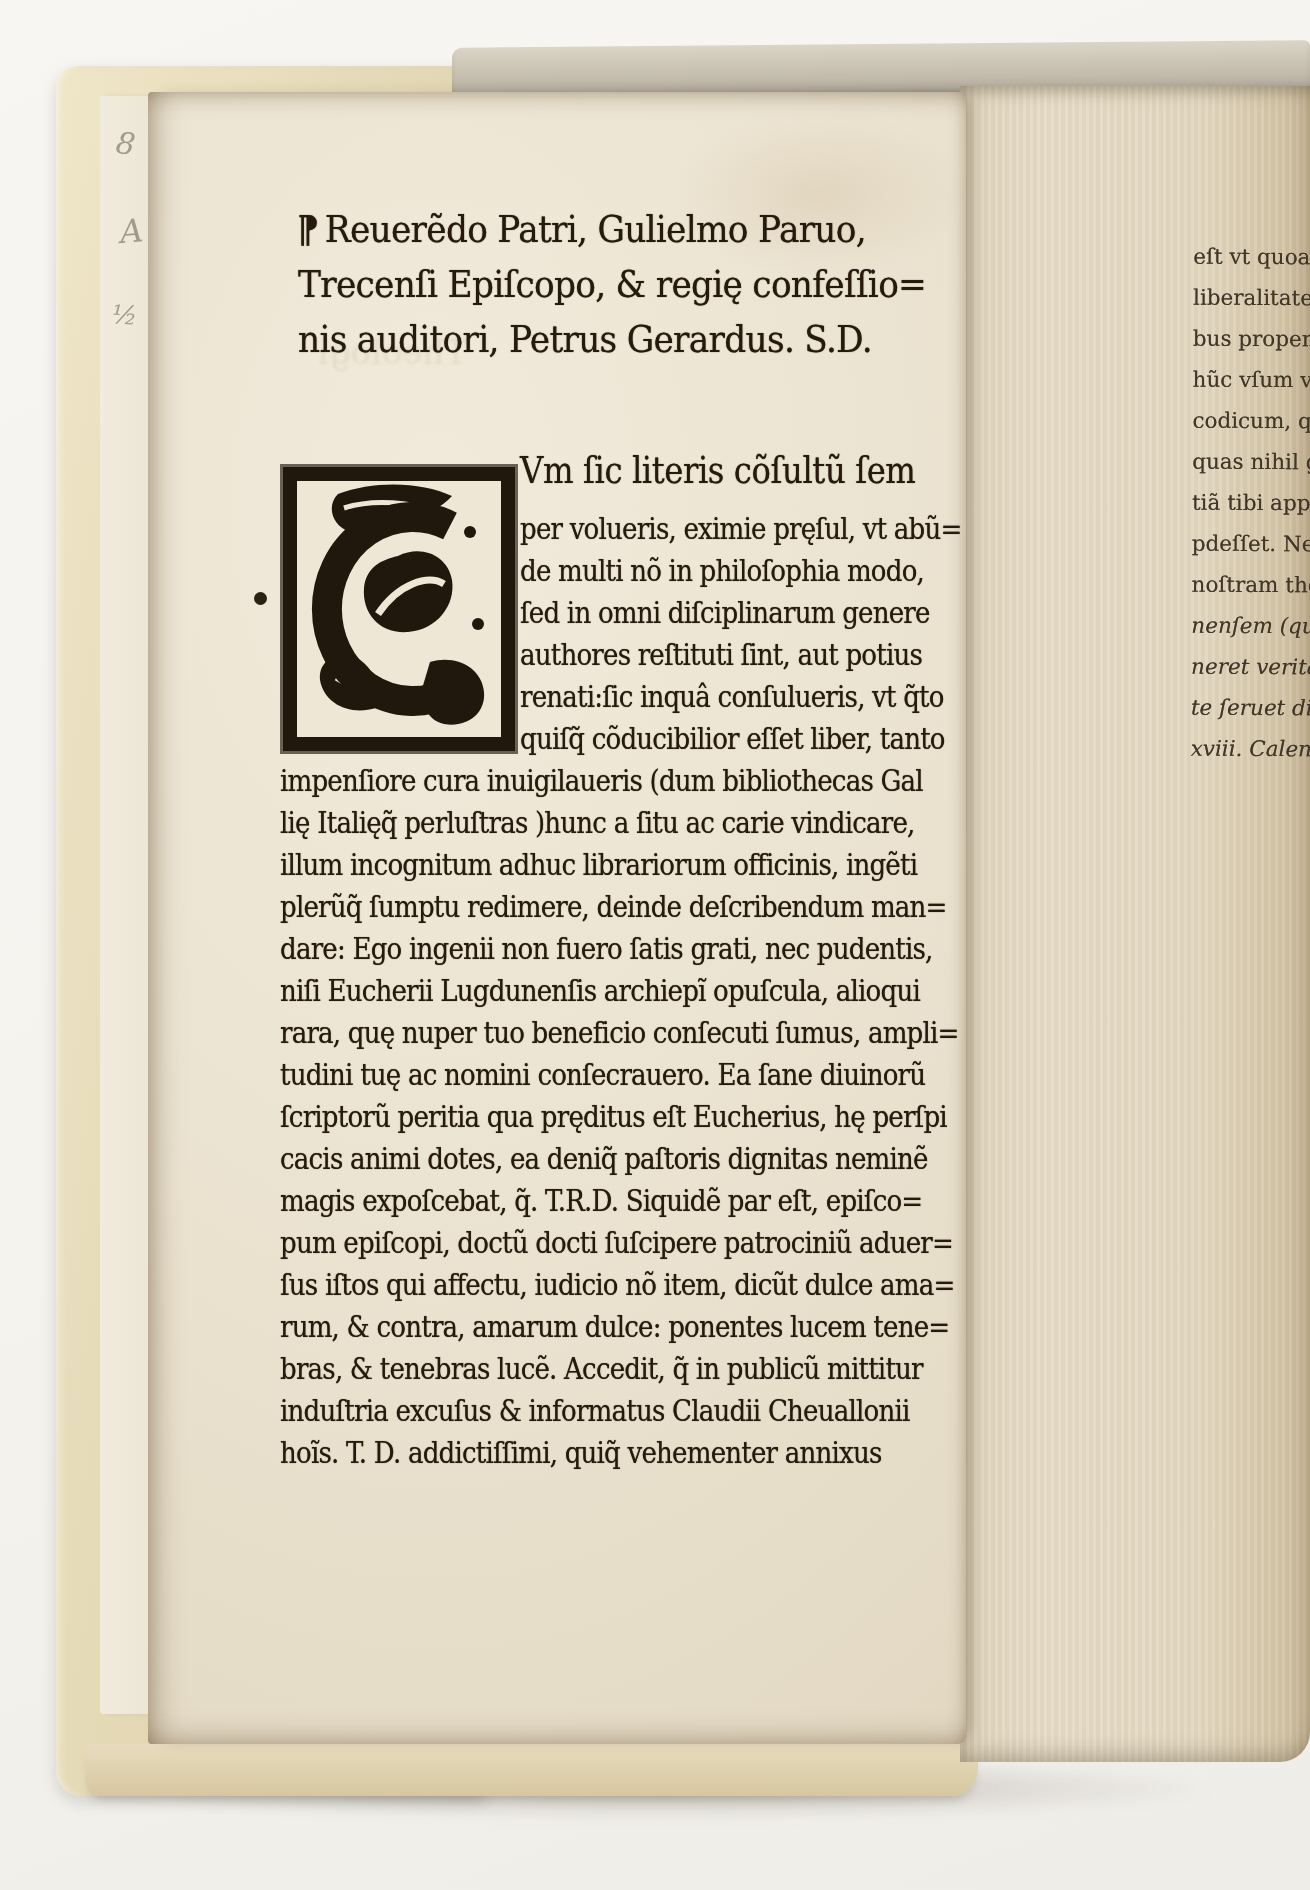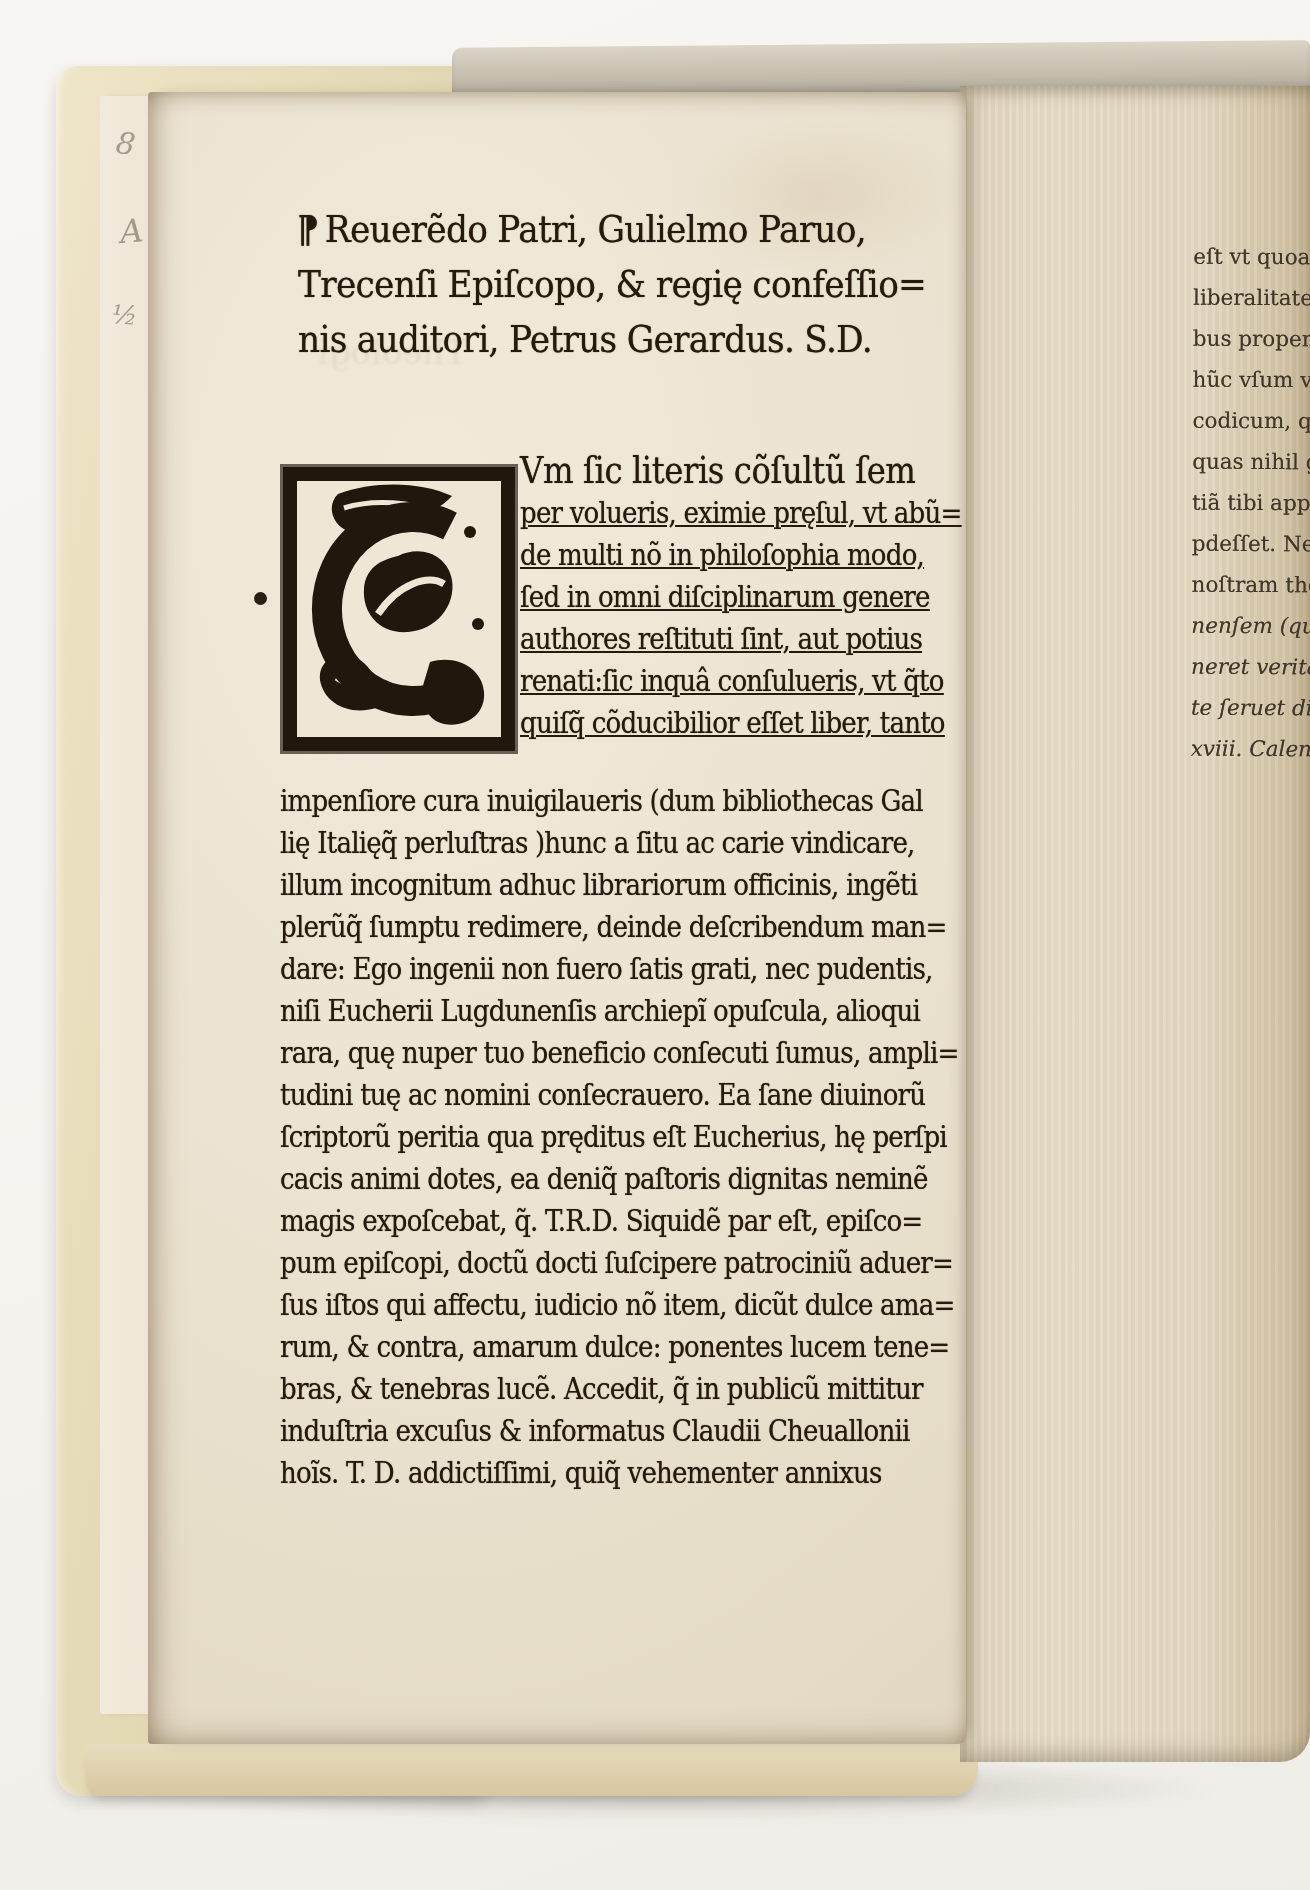--- a/index.html
+++ b/index.html
@@ -61,22 +61,22 @@
   .ghost{position:absolute;left:170px;top:240px;font-size:34px;color:#6b5633;
     opacity:.09;filter:blur(1.5px);transform:scaleX(-1);white-space:nowrap;}
 
   .initial-svg{position:absolute;left:132px;top:372px;width:238px;height:290px;}
   .wc-dot{position:absolute;left:106px;top:500px;width:13px;height:13px;border-radius:50%;
     background:#2a2013;}
 
   .bigline{position:absolute;left:372px;top:356px;font-size:38px;white-space:nowrap;
     letter-spacing:-.5px;transform:scaleX(.85);transform-origin:left top;
     text-shadow:0 0 1.1px rgba(38,25,12,.8);}
-  .indent-block{position:absolute;left:372px;top:400px;text-decoration:underline;}
-  .body-block{position:absolute;left:132px;top:688px;}
+  .indent-block{position:absolute;left:372px;top:416px;}
+  .body-block{position:absolute;left:132px;top:668px;}
   .line{font-size:29px;line-height:42px;white-space:nowrap;letter-spacing:-.9px;
     transform:scaleX(.9);transform-origin:left top;
     text-shadow:0 0 1px rgba(38,25,12,.75);}
 
   .bottom-strip{left:86px;top:1744px;width:892px;height:52px;border-radius:4px 20px 26px 14px;
     background:linear-gradient(180deg,#e7dcbe 0%,#d6c7a0 100%);
     box-shadow:0 8px 12px -6px rgba(0,0,0,.22);}
 </style>
 </head>
 <body>

